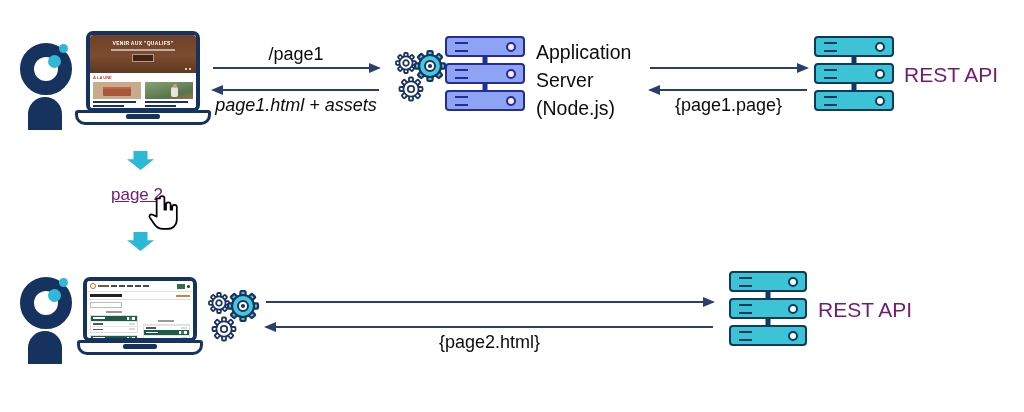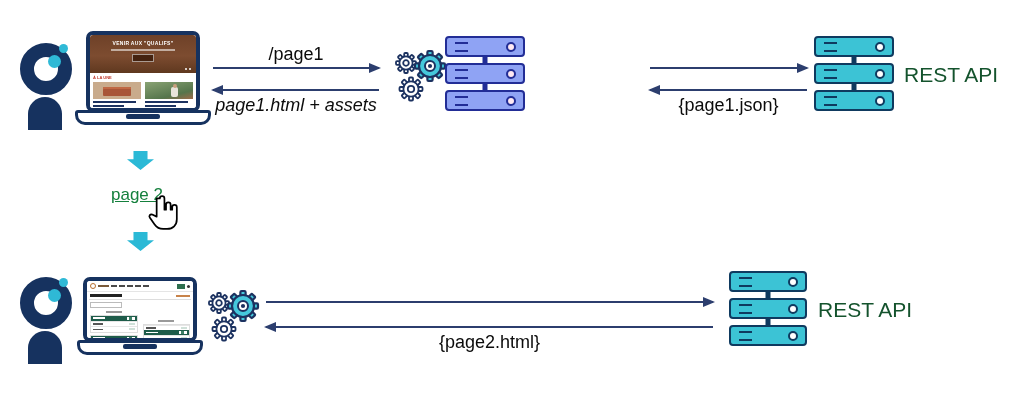--- a/index.html
+++ b/index.html
@@ -108,23 +108,23 @@
   .harrow.right::after { content:""; position:absolute; right:-2px; top:-6px;
     border-left:12px solid #2c3e6e; border-top:5px solid transparent; border-bottom:5px solid transparent; }
   .harrow.left::before { content:""; position:absolute; left:-2px; top:-6px;
     border-right:12px solid #2c3e6e; border-top:5px solid transparent; border-bottom:5px solid transparent; }
   .lbl { position:absolute; font-size:18px; text-align:center; color:#0b0b0b; white-space:nowrap; }
 
   .down-arrow { position:absolute; width:27px; height:19px; background:#2bb9d6;
     clip-path:polygon(24% 0, 76% 0, 76% 44%, 100% 44%, 50% 100%, 0 44%, 24% 44%); }
 
   .big-label { position:absolute; font-size:19.5px; line-height:28px; color:#0d0d0d; }
-  .rest-label { position:absolute; font-size:21px; color:#14532d; white-space:nowrap; }
-
-  .page-link { position:absolute; font-size:17px; color:#15803d; text-decoration:underline;
+  .rest-label { position:absolute; font-size:21px; color:#701a75; white-space:nowrap; }
+
+  .page-link { position:absolute; font-size:17px; color:#701a75; text-decoration:underline;
                text-align:center; cursor:pointer; }
 </style>
 </head>
 <body>
 
 <div id="stage">
 
   <div class="person" style="left:15px; top:40px;">
     <div class="p-ring"></div>
     <div class="p-dot-big"></div>
@@ -215,24 +215,29 @@
   <div class="server-stack stack-blue" style="left:445px; top:36px;">
     <div class="srv">
         <span class="link"></span>
       </div>
     <div class="srv">
         <span class="link"></span>
       </div>
     <div class="srv"></div>
   </div>
 
+  <div class="big-label" style="left:536px; top:38px;">
+    <div>Application</div>
+    <div>Server</div>
+    <div>(Node.js)</div>
+  </div>
 
   <div class="harrow right" style="left:650px; top:67px; width:157px;"></div>
   <div class="harrow left" style="left:650px; top:89px; width:157px;"></div>
-  <div class="lbl" style="left:650px; top:95px; width:157px;">{page1.json}</div>
+  <div class="lbl" style="left:650px; top:95px; width:157px;">{page1.page}</div>
 
   <div class="server-stack stack-teal" style="left:814px; top:36px;">
     <div class="srv">
         <span class="link"></span>
       </div>
     <div class="srv">
         <span class="link"></span>
       </div>
     <div class="srv"></div>
   </div>

